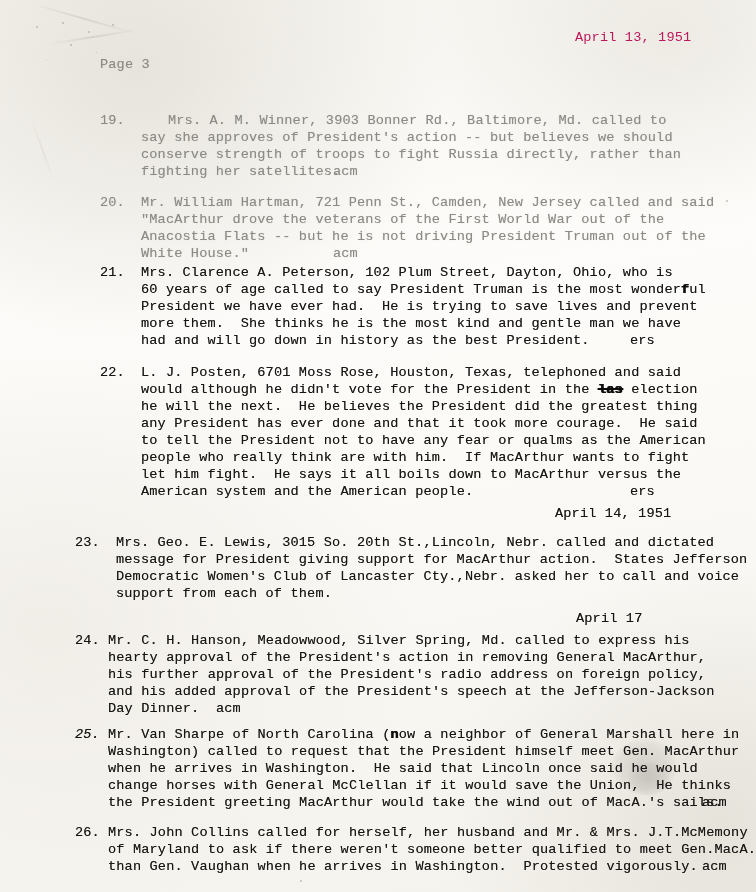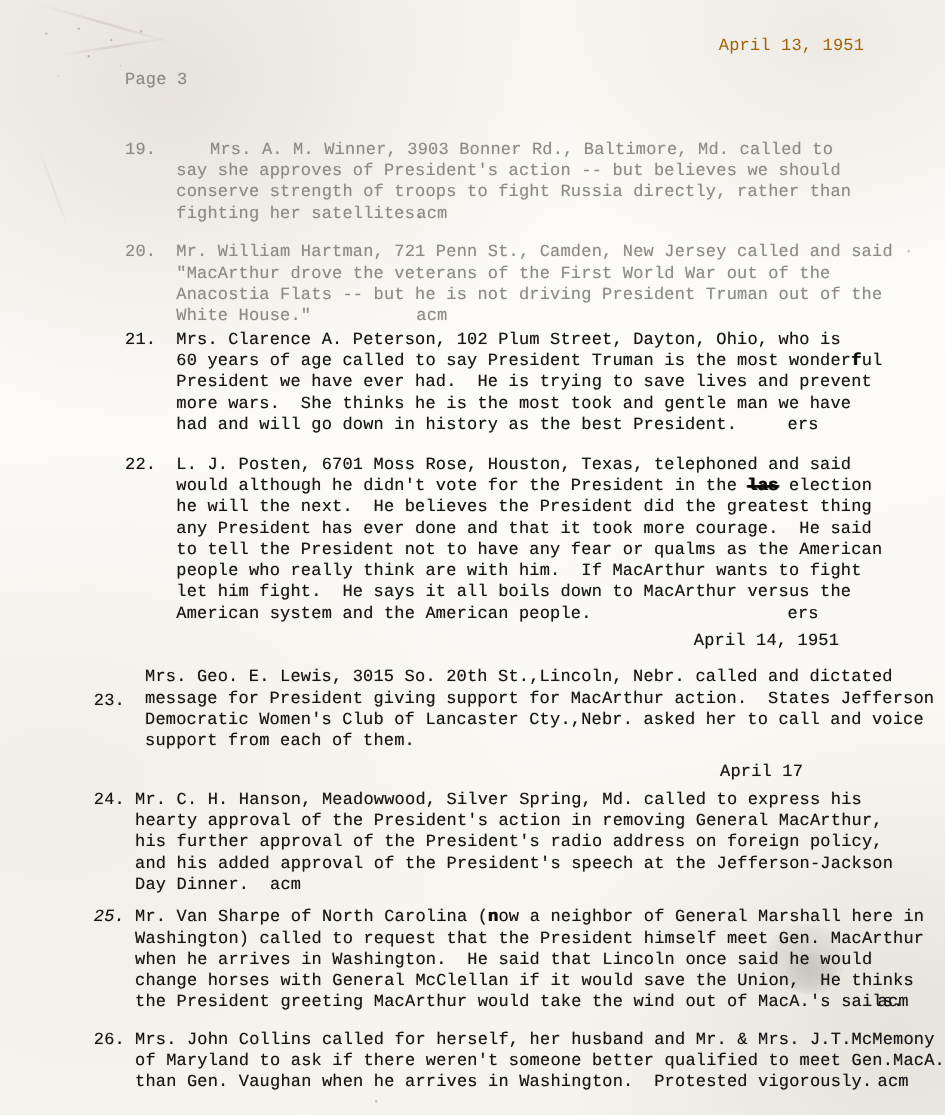--- a/index.html
+++ b/index.html
@@ -55,21 +55,21 @@
   .ln {
     position: absolute;
     white-space: pre;
     font-size: 13.6px;
     line-height: 16px;
     letter-spacing: 0.15px;
   }
   
   .ink-dark   { color: #171614; text-shadow: 0 0 0.6px rgba(20,19,17,0.55); }
   .ink-faint  { color: #8d8b85; text-shadow: 0 0 0.7px rgba(150,148,142,0.5); }
-  .ink-header { color: #a16207; }
+  .ink-header { color: #be185d; }
 
   .ovr {
     font-weight: bold;
     color: #0d0c0b;
     text-shadow: 0.4px 0 0 rgba(10,10,9,0.85), -0.4px 0 0 rgba(10,10,9,0.6);
   }
   .strike-over {
     font-weight: bold;
     color: #0c0b0a;
     text-decoration: line-through;
@@ -116,38 +116,38 @@
     <div class="ln ink-faint" style="left:141px;top:195px;">Mr. William Hartman, 721 Penn St., Camden, New Jersey called and said</div>
     <div class="ln ink-faint" style="left:141px;top:212px;">"MacArthur drove the veterans of the First World War out of the</div>
     <div class="ln ink-faint" style="left:141px;top:229px;">Anacostia Flats -- but he is not driving President Truman out of the</div>
     <div class="ln ink-faint" style="left:141px;top:246px;">White House."</div>
     <div class="ln ink-faint" style="left:333px;top:246px;">acm</div>
 
     <div class="ln ink-dark" style="left:100px;top:265px;">21.</div>
     <div class="ln ink-dark" style="left:141px;top:265px;">Mrs. Clarence A. Peterson, 102 Plum Street, Dayton, Ohio, who is</div>
     <div class="ln ink-dark" style="left:141px;top:282px;"><span>60 years of age called to say President Truman is the most wonder</span><span class="ovr">f</span><span>ul</span></div>
     <div class="ln ink-dark" style="left:141px;top:299px;">President we have ever had.  He is trying to save lives and prevent</div>
-    <div class="ln ink-dark" style="left:141px;top:316px;">more wars.  She thinks he is the most took and gentle man we have</div>
+    <div class="ln ink-dark" style="left:141px;top:316px;">more them.  She thinks he is the most kind and gentle man we have</div>
     <div class="ln ink-dark" style="left:141px;top:333px;">had and will go down in history as the best President.</div>
     <div class="ln ink-dark" style="left:630px;top:333px;">ers</div>
 
     <div class="ln ink-dark" style="left:100px;top:365px;">22.</div>
     <div class="ln ink-dark" style="left:141px;top:365px;">L. J. Posten, 6701 Moss Rose, Houston, Texas, telephoned and said</div>
     <div class="ln ink-dark" style="left:141px;top:382px;"><span>would although he didn't vote for the President in the </span><span class="strike-over">las</span><span> election</span></div>
     <div class="ln ink-dark" style="left:141px;top:399px;">he will the next.  He believes the President did the greatest thing</div>
     <div class="ln ink-dark" style="left:141px;top:416px;">any President has ever done and that it took more courage.  He said</div>
     <div class="ln ink-dark" style="left:141px;top:433px;">to tell the President not to have any fear or qualms as the American</div>
     <div class="ln ink-dark" style="left:141px;top:450px;">people who really think are with him.  If MacArthur wants to fight</div>
     <div class="ln ink-dark" style="left:141px;top:467px;">let him fight.  He says it all boils down to MacArthur versus the</div>
     <div class="ln ink-dark" style="left:141px;top:484px;">American system and the American people.</div>
     <div class="ln ink-dark" style="left:630px;top:484px;">ers</div>
 
     <div class="ln ink-dark" style="left:555px;top:506px;">April 14, 1951</div>
 
-    <div class="ln ink-dark" style="left:75px;top:535px;margin-top:19px;">23.</div>
+    <div class="ln ink-dark" style="left:75px;top:535px;">23.</div>
     <div class="ln ink-dark" style="left:116px;top:535px;">Mrs. Geo. E. Lewis, 3015 So. 20th St.,Lincoln, Nebr. called and dictated</div>
     <div class="ln ink-dark" style="left:116px;top:552px;">message for President giving support for MacArthur action.  States Jefferson</div>
     <div class="ln ink-dark" style="left:116px;top:569px;">Democratic Women's Club of Lancaster Cty.,Nebr. asked her to call and voice</div>
     <div class="ln ink-dark" style="left:116px;top:586px;">support from each of them.</div>
 
     <div class="ln ink-dark" style="left:576px;top:611px;">April 17</div>
 
     <div class="ln ink-dark" style="left:75px;top:633px;">24.</div>
     <div class="ln ink-dark" style="left:108px;top:633px;">Mr. C. H. Hanson, Meadowwood, Silver Spring, Md. called to express his</div>
     <div class="ln ink-dark" style="left:108px;top:650px;">hearty approval of the President's action in removing General MacArthur,</div>

